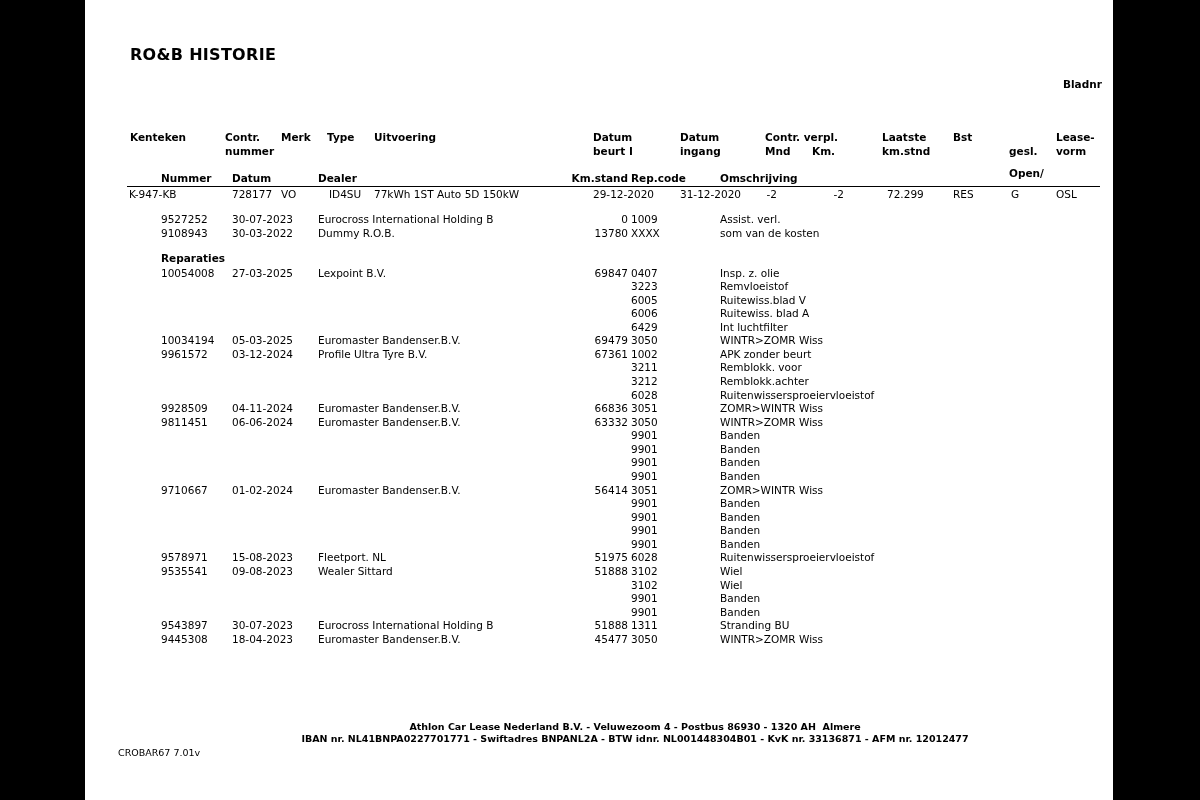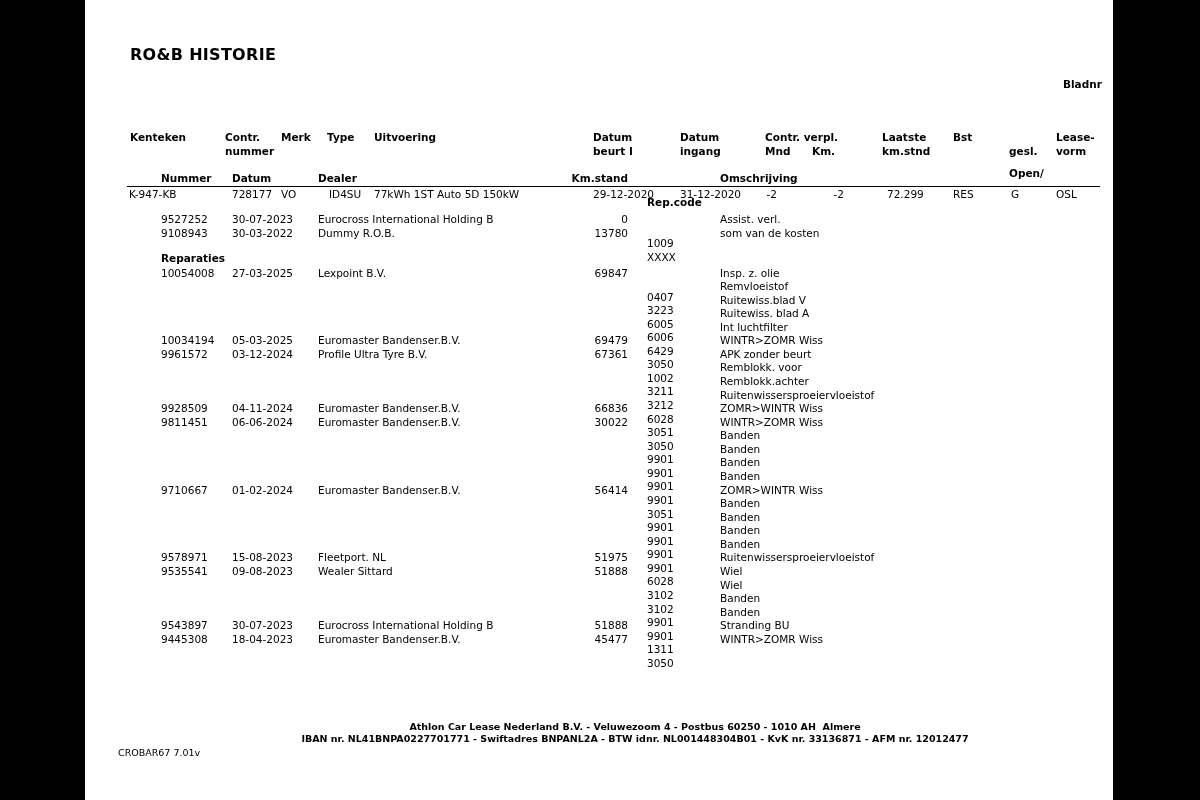--- a/index.html
+++ b/index.html
@@ -15,21 +15,21 @@
   .abs{position:absolute;white-space:nowrap;}
   .b{font-weight:bold;}
   .title{font-size:16px;font-weight:bold;letter-spacing:.3px;}
   .hrule{position:absolute;left:42px;top:186px;width:973px;height:1px;background:#000;}
   .line{position:absolute;left:0;width:1028px;height:14px;}
   .line span{position:absolute;top:0;white-space:nowrap;}
   .c-nummer{left:76px;}
   .c-datum{left:147px;}
   .c-dealer{left:233px;}
   .c-km{left:443px;width:100px;text-align:right;}
-  .c-code{left:562px;margin-top:24px;}
+  .c-code{left:546px;}
   .c-oms{left:635px;}
   
   .k-kent{left:44px;} .k-cnr{left:147px;} .k-merk{left:196px;} .k-type{left:244px;}
   .k-uitv{left:289px;} .k-d1{left:508px;} .k-d2{left:595px;}
   .k-mnd{left:630px;width:62px;text-align:right;}
   .k-km{left:697px;width:62px;text-align:right;}
   .k-laatste{left:802px;} .k-bst{left:868px;} .k-open{left:926px;} .k-lease{left:971px;}
   .footer{
     position:absolute;left:36px;top:721px;width:1028px;text-align:center;
     font-size:9.5px;font-weight:bold;line-height:12px;
@@ -168,21 +168,21 @@
         <span class="c-datum">04-11-2024</span>
         <span class="c-dealer">Euromaster Bandenser.B.V.</span>
         <span class="c-km">66836</span>
         <span class="c-code">3051</span>
         <span class="c-oms">ZOMR&gt;WINTR Wiss</span>
       </div>
       <div class="line" style="top: 415.77px;">
         <span class="c-nummer">9811451</span>
         <span class="c-datum">06-06-2024</span>
         <span class="c-dealer">Euromaster Bandenser.B.V.</span>
-        <span class="c-km">30022</span>
+        <span class="c-km">63332</span>
         <span class="c-code">3050</span>
         <span class="c-oms">WINTR&gt;ZOMR Wiss</span>
       </div>
       <div class="line" style="top: 429.34px;">
         <span class="c-code">9901</span>
         <span class="c-oms">Banden</span>
       </div>
       <div class="line" style="top: 442.91px;">
         <span class="c-code">9901</span>
         <span class="c-oms">Banden</span>
@@ -261,18 +261,18 @@
         <span class="c-dealer">Euromaster Bandenser.B.V.</span>
         <span class="c-km">45477</span>
         <span class="c-code">3050</span>
         <span class="c-oms">WINTR&gt;ZOMR Wiss</span>
       </div>
     </div>
 
   <div class="abs b" style="left:76px;top:252px;text-align:center;">Reparaties</div>
 
   <div class="footer">
-    <div>Athlon Car Lease Nederland B.V. - Veluwezoom 4 - Postbus 60250 - 1010 AH  Almere</div>
+    <div>Athlon Car Lease Nederland B.V. - Veluwezoom 4 - Postbus 86930 - 1320 AH  Almere</div>
     <div>IBAN nr. NL41BNPA0227701771 - Swiftadres BNPANL2A - BTW idnr. NL001448304B01 - KvK nr. 33136871 - AFM nr. 12012477</div>
   </div>
   <div class="abs crobar">CROBAR67 7.01v</div>
 
 </div>
 
 </body></html>

